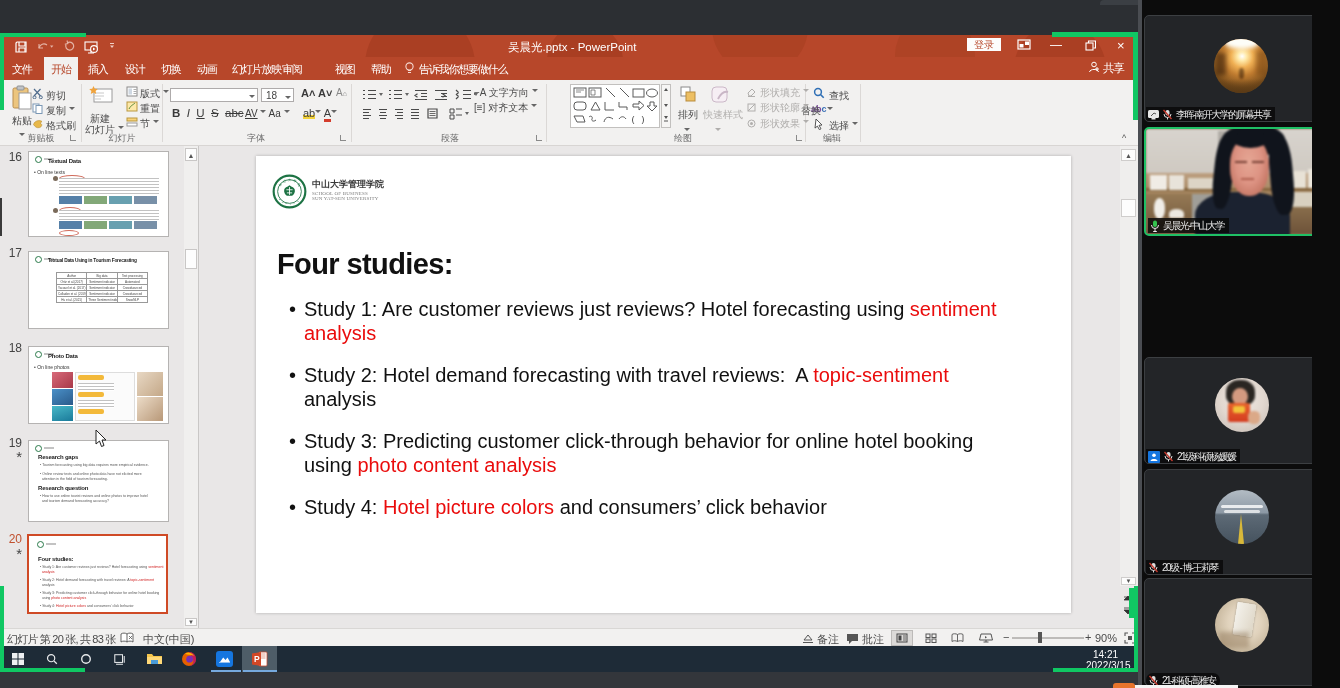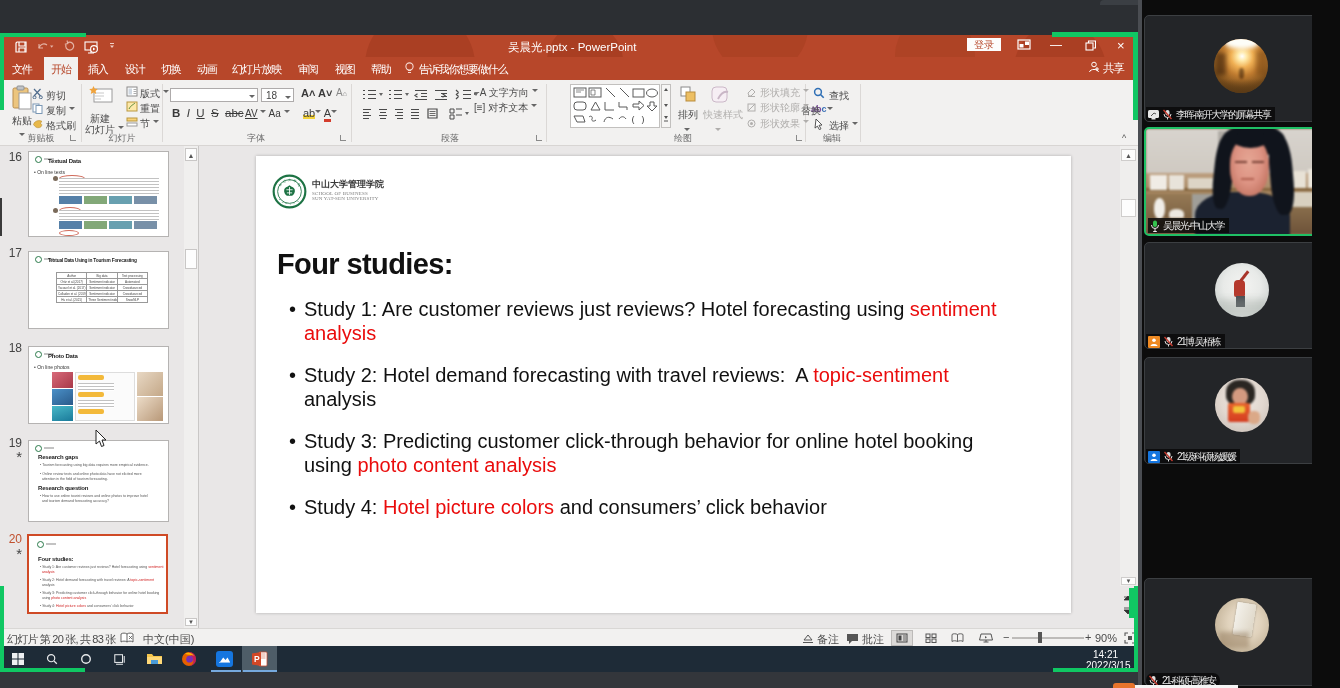--- a/index.html
+++ b/index.html
@@ -113,21 +113,21 @@
     <div class="abs winbtn" style="left:1117px;top:3px;font-size:13px;">×</div>
   </div>
   <div class="abs" id="tabrow">
     <div class="abs tab" style="left:12px;">文件</div>
     <div class="abs" id="hometab">开始</div>
     <div class="abs tab" style="left:88px;">插入</div>
     <div class="abs tab" style="left:125px;">设计</div>
     <div class="abs tab" style="left:161px;">切换</div>
     <div class="abs tab" style="left:197px;">动画</div>
     <div class="abs tab" style="left:232px;">幻灯片放映</div>
-    <div class="abs tab" style="left:298px;">审阅</div>
+    <div class="abs tab" style="left:282px;">审阅</div>
     <div class="abs tab" style="left:335px;">视图</div>
     <div class="abs tab" style="left:371px;">帮助</div>
     <svg class="abs" style="left:404px;top:5px;width:11px;height:13px" viewBox="0 0 11 13">
         <circle cx="5.5" cy="4.5" r="3.6" fill="none" stroke="#f5d9d2" stroke-width="1.1"></circle>
         <path d="M4 8.5h3M4 10.5h3" stroke="#f5d9d2"></path>
       </svg>
     <div class="abs tab" style="left:419px;">告诉我你想要做什么</div>
     <svg class="abs" style="left:1088px;top:4px;width:12px;height:12px" viewBox="0 0 12 12">
         <circle cx="6" cy="3.5" r="2.3" fill="none" stroke="#fff"></circle>
         <path d="M1.5 11c.6-3.4 8.4-3.4 9 0" fill="none" stroke="#fff"></path>
@@ -625,41 +625,20 @@
     <div class="abs" style="left:50%;top:47%;width:7%;height:2px;background:#b06050;"></div>
    </div>
     <div class="vlabel" style="left:2px;top:89px;">
       <svg width="10" height="12" viewBox="0 0 10 12">
           <rect x="3" y="0.5" width="4" height="6.5" rx="2" fill="#35c24d"></rect>
           <path d="M1.5 5a3.5 3.5 0 0 0 7 0M5 9v2.5M3.2 11.5h3.6" stroke="#eee" fill="none"></path>
         </svg>
       <span>吴晨光-中山大学</span>
     </div>
   </div>
-  <div class="tile" style="top:242px;height:107px;">
-    <div class="avatar" style="left:70px;top:20px;width:54px;height:54px;overflow:hidden;background:radial-gradient(circle at 50% 42%,#f4f4f2 0%,#e8eae8 45%,#cdd2d0 78%,#a8aeac 100%);">
-      <div class="abs" style="left:19px;top:17px;width:11px;height:17px;background:#b5392c;border-radius:4px 4px 2px 2px;filter:blur(.6px);"></div>
-      <div class="abs" style="left:28px;top:7px;width:3px;height:12px;background:#a8342a;transform:rotate(38deg);filter:blur(.5px);"></div>
-      <div class="abs" style="left:21px;top:33px;width:9px;height:11px;background:#474c52;filter:blur(.6px);"></div>
-      <div class="abs" style="left:2px;top:36px;width:50px;height:16px;background:rgba(160,170,160,.35);filter:blur(3px);"></div>
-    </div>
-    <div class="vlabel" style="left:1px;top:91px;">
-      <svg width="12" height="12" viewBox="0 0 12 12">
-          <rect width="12" height="12" rx="1" fill="#ef8a23"></rect>
-          <circle cx="6" cy="4.2" r="1.8" fill="#fff"></circle>
-          <path d="M2.5 10c.5-2.6 6.5-2.6 7 0z" fill="#fff"></path>
-        </svg>
-      <svg width="11" height="11" viewBox="0 0 11 11">
-          <rect x="3.5" y="1" width="4" height="5.5" rx="2" fill="#ddd"></rect>
-          <path d="M2 5a3.5 3.5 0 0 0 7 0M5.5 8.5v2" stroke="#ddd" fill="none"></path>
-          <path d="M1.5 1l8 9" stroke="#c43a2e" stroke-width="1.4"></path>
-        </svg>
-      <span>21博 吴栢栋</span>
-    </div>
-  </div>
   <div class="tile" style="top:357px;height:107px;">
     <div class="avatar" style="left:70px;top:20px;width:54px;height:54px;overflow:hidden;background:radial-gradient(circle at 50% 40%,#efe9e4 0%,#e2d8d0 50%,#c2b8b0 100%);">
       <div class="abs" style="left:0;top:0;width:54px;height:54px;filter:blur(.8px);">
         <div class="abs" style="left:11px;top:2px;width:29px;height:26px;background:#2a2622;border-radius:45% 45% 40% 40%;"></div>
         <div class="abs" style="left:17px;top:10px;width:16px;height:17px;background:#d49a80;border-radius:50%;"></div>
         <div class="abs" style="left:13px;top:25px;width:22px;height:19px;background:linear-gradient(#e8622c,#d43c20);border-radius:2px;"></div>
         <div class="abs" style="left:18px;top:28px;width:12px;height:7px;background:#f3c23a;border-radius:2px;"></div>
         <div class="abs" style="left:33px;top:33px;width:12px;height:13px;background:#dba988;border-radius:40%;"></div>
       </div>
     </div>
@@ -670,20 +649,35 @@
           <path d="M2.5 10c.5-2.6 6.5-2.6 7 0z" fill="#fff"></path>
         </svg>
       <svg width="11" height="11" viewBox="0 0 11 11">
           <rect x="3.5" y="1" width="4" height="5.5" rx="2" fill="#ddd"></rect>
           <path d="M2 5a3.5 3.5 0 0 0 7 0M5.5 8.5v2" stroke="#ddd" fill="none"></path>
           <path d="M1.5 1l8 9" stroke="#c43a2e" stroke-width="1.4"></path>
         </svg>
       <span>21级科硕杨媛媛</span>
     </div>
   </div>
+  <div class="tile" style="top:469px;height:106px;">
+    <div class="avatar" style="left:70px;top:20px;width:54px;height:54px;overflow:hidden;background:linear-gradient(#b3bcc4 0%,#8c98a4 42%,#5d6a76 46%,#45525e 100%);">
+      <div class="abs" style="left:23px;top:24px;width:0;height:0;border-left:3.5px solid transparent;border-right:3.5px solid transparent;border-bottom:30px solid #d8b83a;"></div>
+      <div class="abs" style="left:6px;top:15px;width:42px;height:2.5px;background:rgba(255,255,255,.8);border-radius:2px;"></div>
+      <div class="abs" style="left:9px;top:20px;width:36px;height:2.5px;background:rgba(255,255,255,.7);border-radius:2px;"></div>
+    </div>
+    <div class="vlabel" style="left:1px;top:90px;">
+      <svg width="11" height="11" viewBox="0 0 11 11">
+          <rect x="3.5" y="1" width="4" height="5.5" rx="2" fill="#ddd"></rect>
+          <path d="M2 5a3.5 3.5 0 0 0 7 0M5.5 8.5v2" stroke="#ddd" fill="none"></path>
+          <path d="M1.5 1l8 9" stroke="#c43a2e" stroke-width="1.4"></path>
+        </svg>
+      <span>20级 - 博-王莉琴</span>
+    </div>
+  </div>
   <div class="tile" style="top:578px;height:108px;">
     <div class="avatar" style="left:70px;top:19px;width:54px;height:54px;overflow:hidden;background:radial-gradient(circle at 55% 45%,#efe5d5 0%,#e0d2bc 40%,#c4b49a 75%,#a08a6e 100%);">
       <div class="abs" style="left:20px;top:5px;width:19px;height:33px;background:linear-gradient(100deg,#f4f2ec,#ded6c6);transform:rotate(9deg);box-shadow:0 0 2px rgba(0,0,0,.35);"></div>
       <div class="abs" style="left:4px;top:34px;width:30px;height:16px;background:rgba(150,125,95,.5);filter:blur(2px);"></div>
     </div>
     <div class="vlabel" style="left:1px;top:94px;border-radius:7px;">
       <svg width="11" height="11" viewBox="0 0 11 11">
           <rect x="3.5" y="1" width="4" height="5.5" rx="2" fill="#ddd"></rect>
           <path d="M2 5a3.5 3.5 0 0 0 7 0M5.5 8.5v2" stroke="#ddd" fill="none"></path>
           <path d="M1.5 1l8 9" stroke="#c43a2e" stroke-width="1.4"></path>

